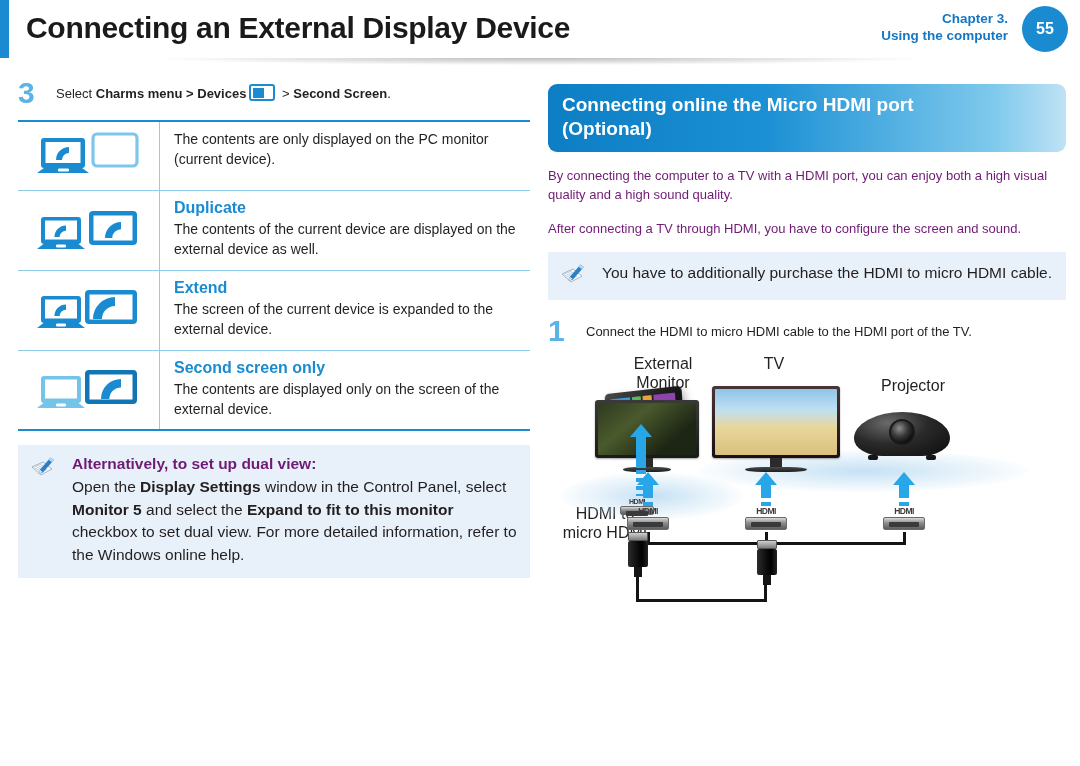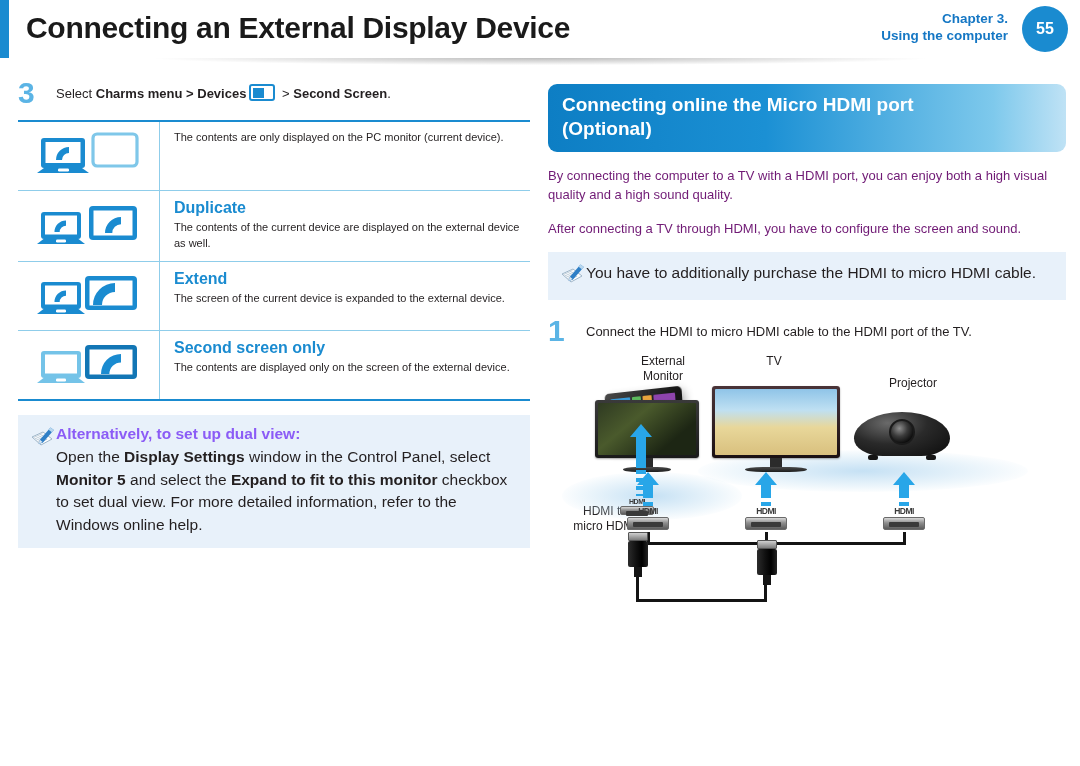--- a/index.html
+++ b/index.html
@@ -77,42 +77,42 @@
   .mode-row:last-child { border-bottom:none; }
   .mode-icon-cell {
     width:142px; flex:0 0 142px;
     display:flex; align-items:center; justify-content:center;
     border-right:1.3px solid #8fcdea;
     padding:10px 0;
   }
   .mode-text-cell { flex:1; padding:8px 0 10px 14px; }
   .mode-title { font-size:16px; font-weight:bold; color:#1a8bd0; margin-bottom:3px; }
   .mode-title.spaced { letter-spacing:0.6px; }
-  .mode-desc { font-size:11px; line-height:1.42; color:#231f20; }
+  .mode-desc { font-size:14px; line-height:1.42; color:#231f20; }
 
   
   .tipbox {
     background:#e8f1fa; padding:10px 12px 12px 12px; margin-top:14px;
-    position:relative; display:flex; gap:0; align-items:flex-start;
+    position:relative; display:flex; gap:16px; align-items:flex-start;
   }
   .tip-body { flex:1; }
-  .tip-title { font-size:15.5px; font-weight:bold; color:#8b5cf6; margin-bottom:3px; }
+  .tip-title { font-size:15.5px; font-weight:bold; color:#701a75; margin-bottom:3px; }
   .tip-text { font-size:15.5px; line-height:1.45; color:#231f20; }
 
   
   #section-heading {
     background:linear-gradient(to right,#0d7ec4 0%, #1b90d4 42%, #7ec9ec 86%, #bfe2f5 100%);
     border-radius:9px; padding:9px 14px 11px 14px;
     color:#ffffff; font-size:19px; font-weight:bold; line-height:1.25;
   }
   .intro-p { font-size:13px; line-height:1.5; margin-top:14px; color:#701a75; }
 
   
   #illus { position:relative; width:518px; height:262px; margin-top:12px; }
-  .dev-label { position:absolute; font-size:12px; color:#231f20; text-align:center; line-height:1.2; }
+  .dev-label { position:absolute; font-size:16px; color:#231f20; text-align:center; line-height:1.2; }
 
   .glow { position:absolute; border-radius:50%;
     background:radial-gradient(ellipse at center, rgba(150,200,235,0.55) 0%, rgba(190,222,242,0.25) 55%, rgba(255,255,255,0) 75%); }
 
   .arrow-up { position:absolute; width:22px; }
   .arrow-up .shaft { position:absolute; left:6px; top:11px; width:10px; background:#28a6e8; }
   .arrow-up .head {
     position:absolute; left:0; top:0; width:0; height:0;
     border-left:11px solid transparent; border-right:11px solid transparent;
     border-bottom:13px solid #28a6e8;

